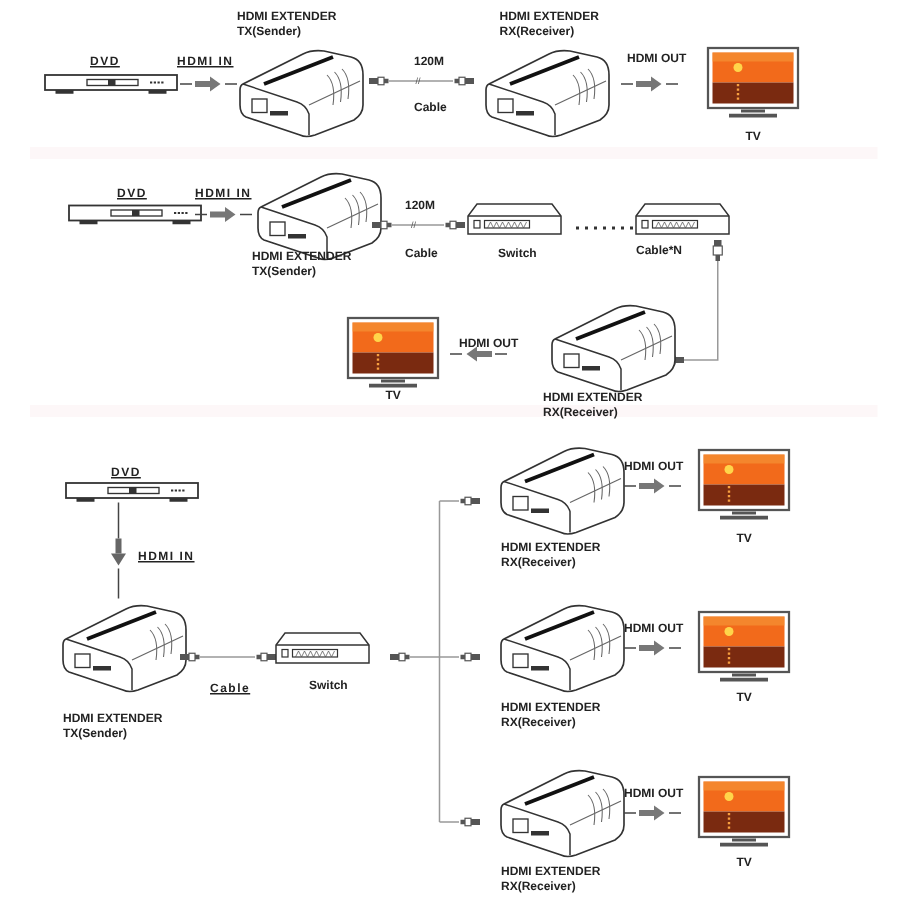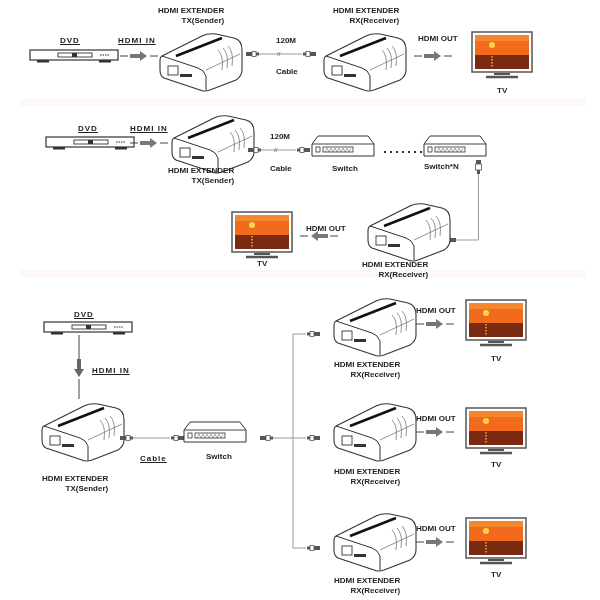--- a/index.html
+++ b/index.html
@@ -1,18 +1,18 @@
 <!DOCTYPE html>
 <html><head>
 <meta charset="utf-8">
 <style>
   html,body{margin:0;padding:0;background:#fff;}
   body{width:600px;height:600px;position:relative;overflow:hidden;font-family:"Liberation Sans",sans-serif;}
   .band{position:absolute;left:20px;width:565px;height:8px;background:#fdf7f8;}
-  .lbl{position:absolute;font-size:8px;font-weight:bold;color:#222;white-space:nowrap;text-align:right;line-height:10px;}
+  .lbl{position:absolute;font-size:8px;font-weight:bold;color:#222;white-space:nowrap;text-align:left;line-height:10px;}
   .lbl.wide{letter-spacing:1px;text-decoration:underline;}
   .abs{position:absolute;}
   svg{overflow:visible;}
 </style>
 </head>
 <body>
 
 <div class="band" style="top:98px;"></div>
 <div class="band" style="top:270px;"></div>
 
@@ -144,21 +144,21 @@
     </svg>
   <div class="lbl" style="left:332px;top:164px;">Switch</div>
 
   <svg class="abs" style="left:384px;top:150px;" width="40" height="4">
     <line x1="0" y1="2" x2="40" y2="2" stroke="#333" stroke-width="2" stroke-dasharray="2,4"></line>
   </svg>
 
   <svg class="abs" style="left:424px;top:136px;" width="64" height="22">
       <use href="#switch"></use>
     </svg>
-  <div class="lbl" style="left:424px;top:162px;">Switch*N</div>
+  <div class="lbl" style="left:424px;top:162px;">Cable*N</div>
 
   <svg class="abs" style="left:440px;top:160px;" width="50" height="85">
     <rect x="36" y="0" width="5" height="4" fill="#555"></rect>
     <rect x="35.5" y="4" width="6" height="6" fill="#fff" stroke="#555" stroke-width="0.8"></rect>
     <rect x="37" y="10" width="3" height="4" fill="#555"></rect>
     <path d="M38.5,14 L38.5,80 L16,80" fill="none" stroke="#999" stroke-width="1"></path>
     <use href="#plug-r" transform="translate(16,80) scale(-1,1)"></use>
   </svg>
 
   <svg class="abs" style="left:366px;top:200px;" width="86" height="64">

